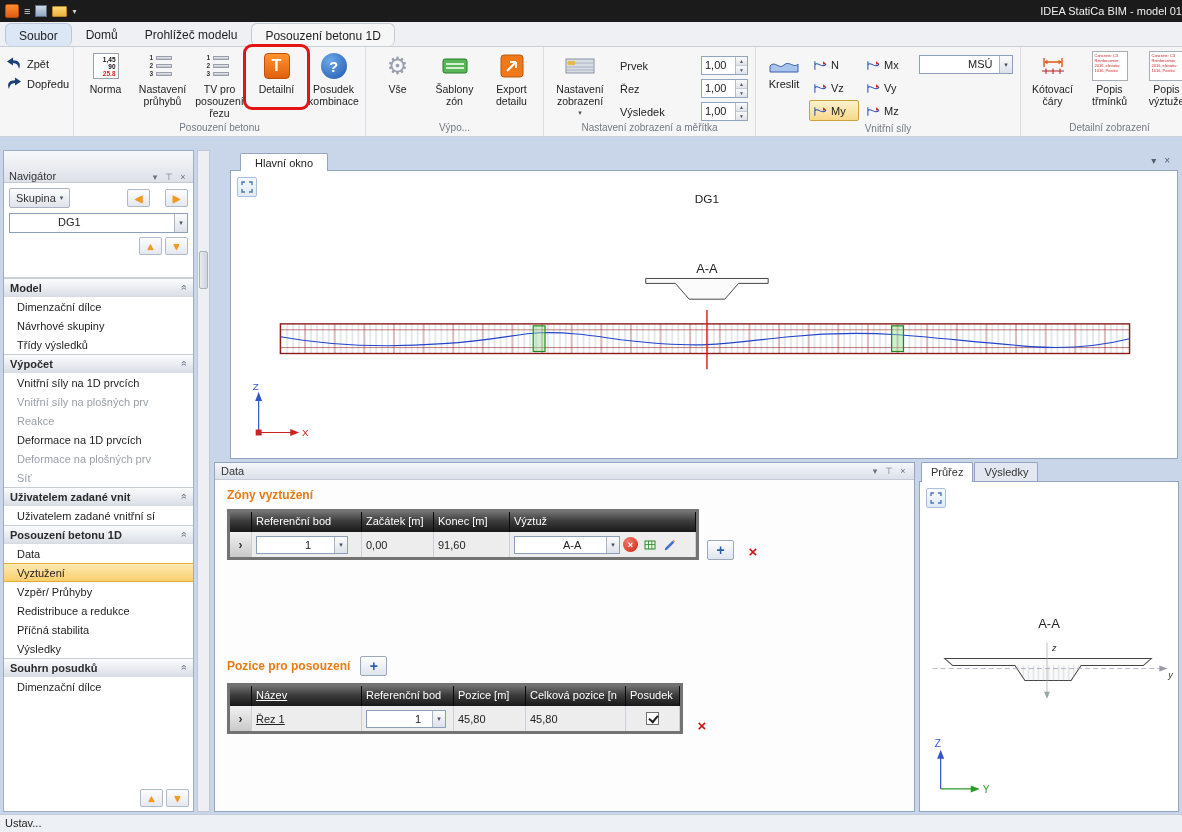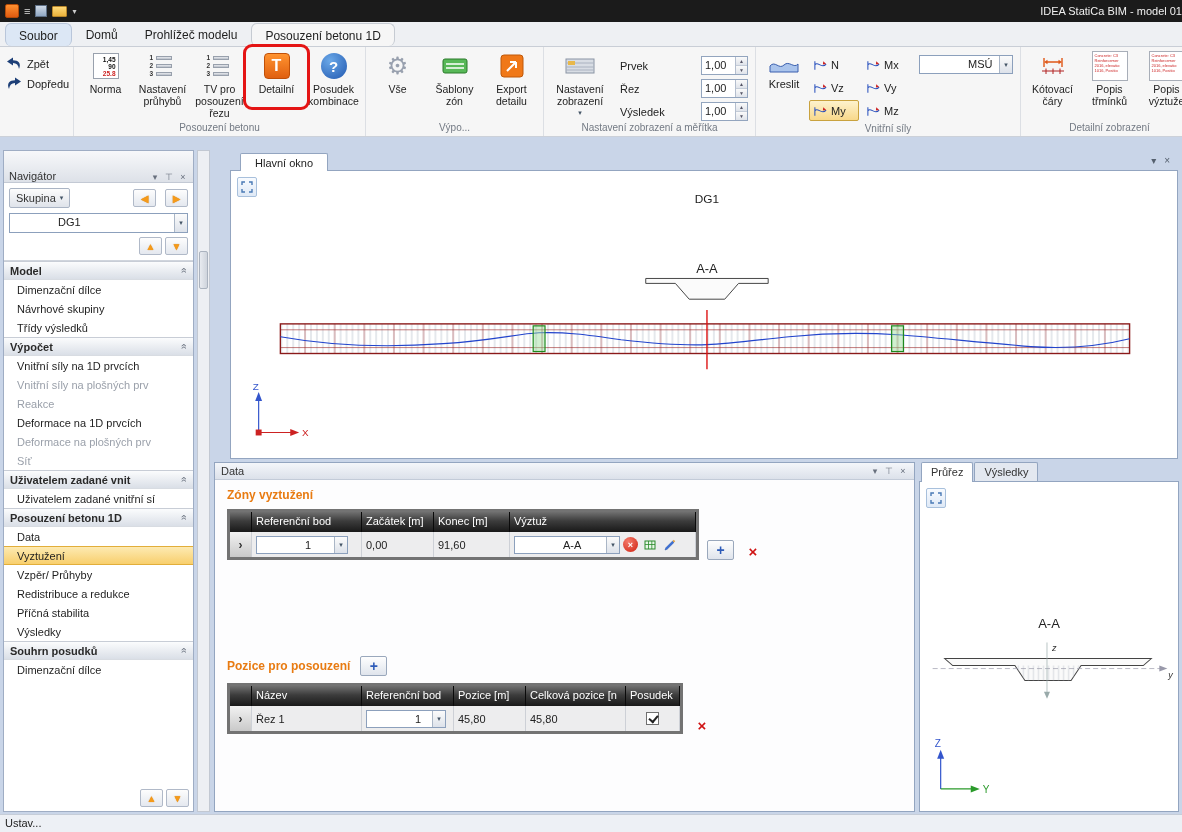--- a/index.html
+++ b/index.html
@@ -73,29 +73,29 @@
   .msu { width:94px; }
 
   .thumb { width:36px; height:30px; background:#fff; border:1px solid #a8aeb8; padding:1px 2px; overflow:hidden; display:flex; flex-direction:column; }
   .thumb span { font-size:4px; line-height:5px; color:#c22; white-space:nowrap; display:block; }
 
   
   .navigator { position:absolute; top:150px; left:3px; width:191px; bottom:20px; background:#fff; border:1px solid #9fadc4; display:flex; flex-direction:column; }
   .nav-header { height:32px; background:linear-gradient(#f7f8fa,#dde1e8); border-bottom:1px solid #c3c9d4; display:flex; align-items:flex-end; padding:0 3px 0 5px; flex:0 0 auto; }
   .nav-title { flex:1; font-size:11px; color:#333; }
   .nh-ic { width:14px; text-align:center; font-size:9px; color:#68707e; }
-  .nav-toolbar { display:flex; align-items:center; padding:5px 5px 2px; gap:9px; flex:0 0 auto; }
+  .nav-toolbar { display:flex; align-items:center; padding:5px 5px 2px; gap:15px; flex:0 0 auto; }
   .skupina-btn { display:flex; align-items:center; gap:4px; font-size:11px; color:#333; background:linear-gradient(#fcfcfc,#dfe3ea); border:1px solid #aab4c4; border-radius:2px; padding:2px 6px; height:20px; }
   .caret7 { font-size:7px; color:#456; }
   .flex { flex:1; }
   .nav-arrow { width:23px; height:18px; display:flex; align-items:center; justify-content:center; background:linear-gradient(#fdfdfd,#e4e8ef); border:1px solid #b0b9c8; border-radius:2px; }
   .oarrow { font-style:normal; font-size:10px; color:#f59a1a; text-shadow:0 0 1px #c87a10; }
   .nav-combo { margin:3px 5px 2px; height:20px; flex:0 0 auto; }
   .nav-updown { display:flex; justify-content:flex-end; gap:3px; padding:2px 5px 5px; flex:0 0 auto; }
-  .nav-sections { flex:1; overflow:hidden; border-top:1px solid #d0d5dd; }
+  .nav-sections { flex:1; overflow:hidden; border-top:1px solid #d0d5dd;margin-top:17px; }
   .nsec-h { height:19px; background:linear-gradient(#fbfcfd,#dadfe7); border-top:1px solid #c8cdd6; border-bottom:1px solid #d8dce2; display:flex; align-items:center; padding:0 6px; font-size:11px; font-weight:bold; color:#2a2a2a; }
   .nsec-h .chev { margin-left:auto; transform:rotate(-90deg); font-size:10px; color:#68707e; font-weight:normal; }
   .nitem { height:19px; display:flex; align-items:center; padding-left:13px; font-size:11px; color:#1e1e1e; white-space:nowrap; overflow:hidden; }
   .nitem.disabled { color:#9aa0aa; }
   .nitem.selected { background:linear-gradient(#fdeab2,#f8cf6d); border-top:1px solid #e2ae3a; border-bottom:1px solid #e2ae3a; }
   .nav-bottom { position:absolute; right:4px; bottom:4px; display:flex; gap:3px; }
 
   .nav-scroll { position:absolute; left:197px; width:13px; top:150px; bottom:20px; background:#edeff3; border:1px solid #c2c8d2; }
   .ns-thumb { position:absolute; left:1px; right:1px; top:100px; height:38px; background:linear-gradient(90deg,#e8ebf0,#cfd4dc); border:1px solid #aab2be; border-radius:2px; }
 
@@ -116,21 +116,21 @@
   .dp-body { flex:1; padding:4px 12px; position:relative; overflow:hidden; }
   .orange-title { color:#e87b12; font-weight:bold; font-size:12px; margin:4px 0 7px; }
   .tbl-row-wrap { display:flex; align-items:flex-end; gap:8px; }
   .tbl { border:3px solid #737373; display:inline-block; background:#a21caf; }
   .thead { display:flex; height:20px; background:linear-gradient(#707070,#3c3c3c 45%,#191919); }
   .th { color:#fff; font-size:11px; padding:3px 4px 0; border-right:1px solid #0a0a0a; white-space:nowrap; overflow:hidden; }
   .trow { display:flex; height:25px; background:#ededee; align-items:center; }
   .td { height:100%; display:flex; align-items:center; padding:0 4px; border-right:1px solid #cdd0d6; font-size:11px; }
   .td.handle { background:linear-gradient(#f2f2f2,#c9c9c9); justify-content:center; color:#333; font-weight:bold; font-size:12px; padding:0; }
   .wc0 { width:22px; } .wc1 { width:110px; } .wc2 { width:72px; } .wc3 { width:76px; } .wc4 { width:186px; }
-  .wp1 { width:110px; } .wp2 { width:92px; } .wp3 { width:72px; } .wp4 { width:100px; } .wp5 { width:54px; justify-content:center; }
+  .wp1 { width:110px;text-decoration:underline; } .wp2 { width:92px; } .wp3 { width:72px; } .wp4 { width:100px; } .wp5 { width:54px; justify-content:center; }
   .cc { height:18px; width:92px; } .cc.wide { width:106px; }
   .mini { width:17px; height:17px; margin-left:3px; display:flex; align-items:center; justify-content:center; flex:0 0 auto; }
   .mini.red { background:radial-gradient(circle at 35% 30%, #f47a6a, #cf2010); border-radius:50%; color:#fff; font-size:9px; font-weight:bold; width:15px; height:15px; }
   .plus-btn { width:27px; height:20px; background:linear-gradient(#fefefe,#dfe4ec); border:1px solid #9aa8bc; border-radius:2px; color:#2d5bb8; font-size:14px; font-weight:bold; display:flex; align-items:center; justify-content:center; line-height:1; }
   .del-x { color:#d01414; font-size:15px; font-weight:bold; width:22px; text-align:center; }
   .pos-head { display:flex; align-items:center; gap:10px; margin-top:96px; margin-bottom:7px; }
   .pos-head .orange-title { margin:0; }
   .cb { width:13px; height:13px; background:#fff; border:1px solid #707070; position:relative; }
   .cb.checked::after { content:""; position:absolute; left:2px; top:2px; width:7px; height:4px; border-left:2px solid #222; border-bottom:2px solid #222; transform:rotate(-50deg); }
 

